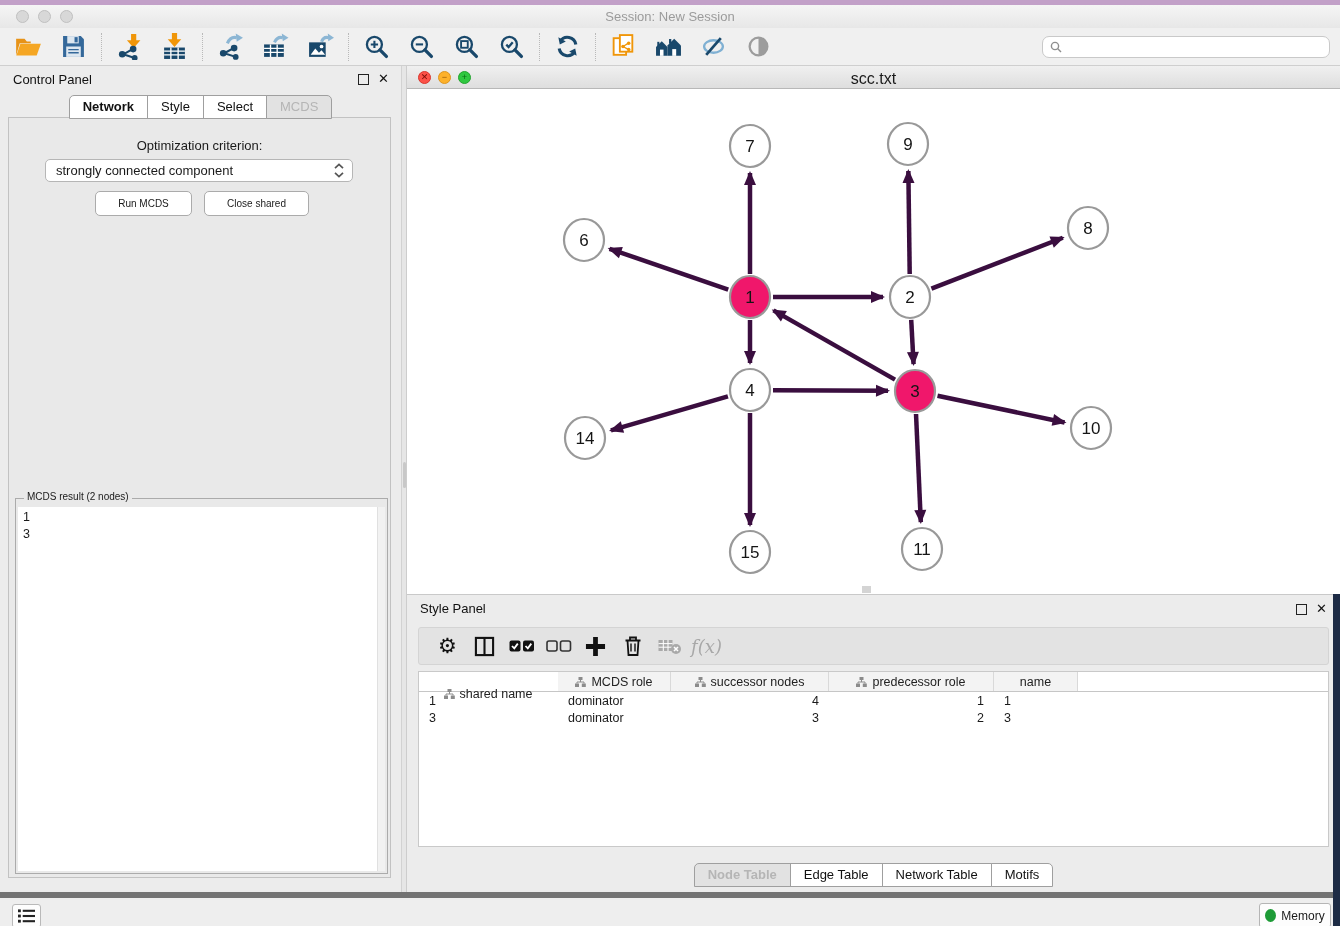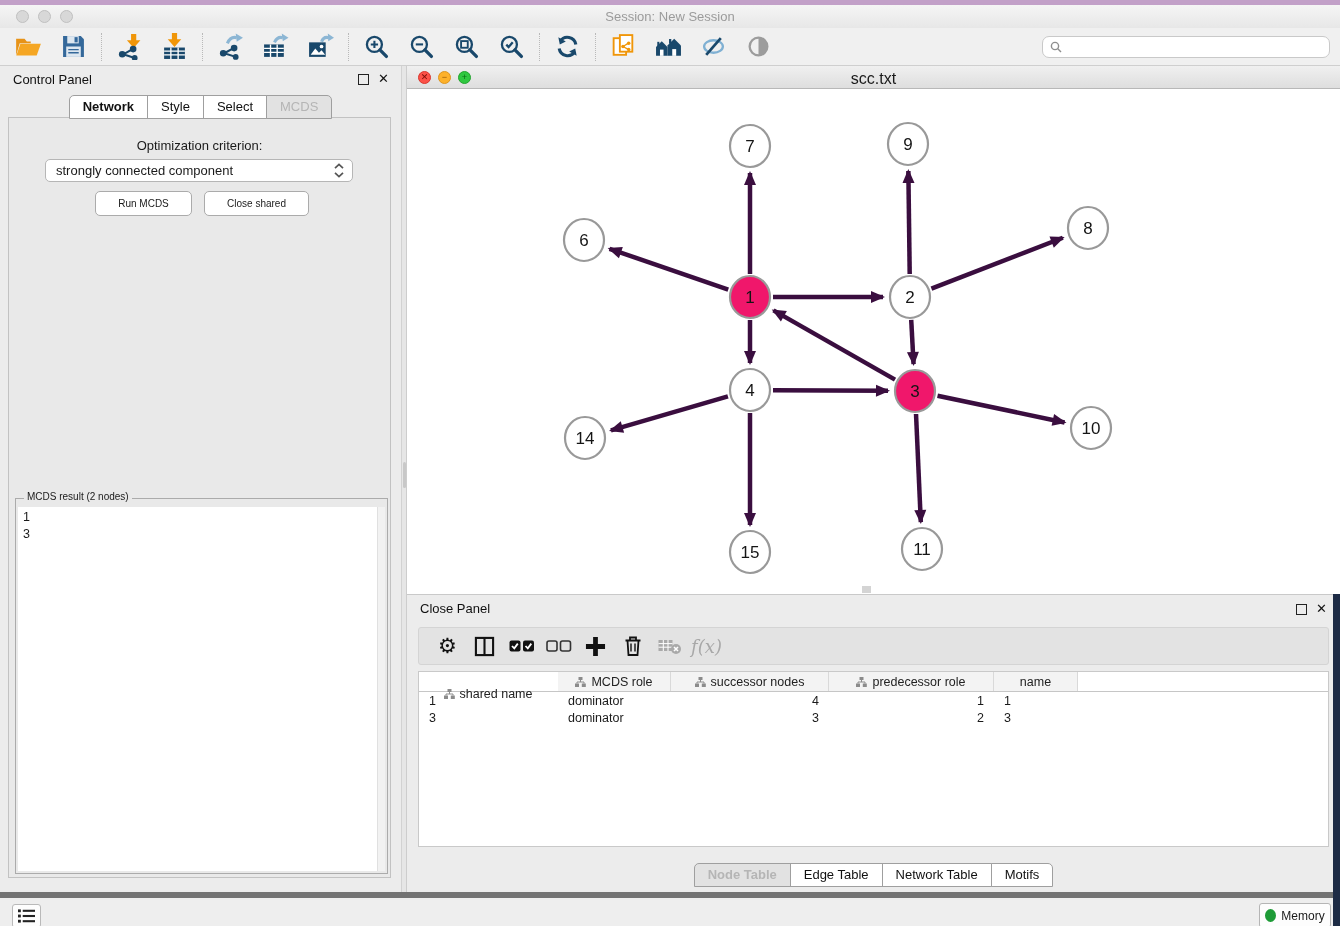--- a/index.html
+++ b/index.html
@@ -364,21 +364,21 @@
               <text x="515" y="466" class="nodelbl">11</text>
             </g>
           </g>
       </svg>
       <div id="canvas-thumb"></div>
     </div>
   </div>
 
   <div class="abs" id="table-panel">
     <div class="panel-head">
-      <span class="panel-title">Close Panel</span>
+      <span class="panel-title">Style Panel</span>
       <span class="float-ico" style="right:33px;top:9px"></span>
       <span class="close-ico" style="right:13px;top:6px">✕</span>
     </div>
     <div id="tp-toolbar">
       <span class="tpbtn" style="font-size:21px;color:#111;">⚙</span>
       <span class="tpbtn">
         <svg width="21" height="21" viewBox="0 0 22 22">
             <rect x="2" y="2" width="18" height="18" fill="none" stroke="#111" stroke-width="2.2"></rect>
             <line x1="11" y1="2" x2="11" y2="20" stroke="#111" stroke-width="2.2"></line>
           </svg>

